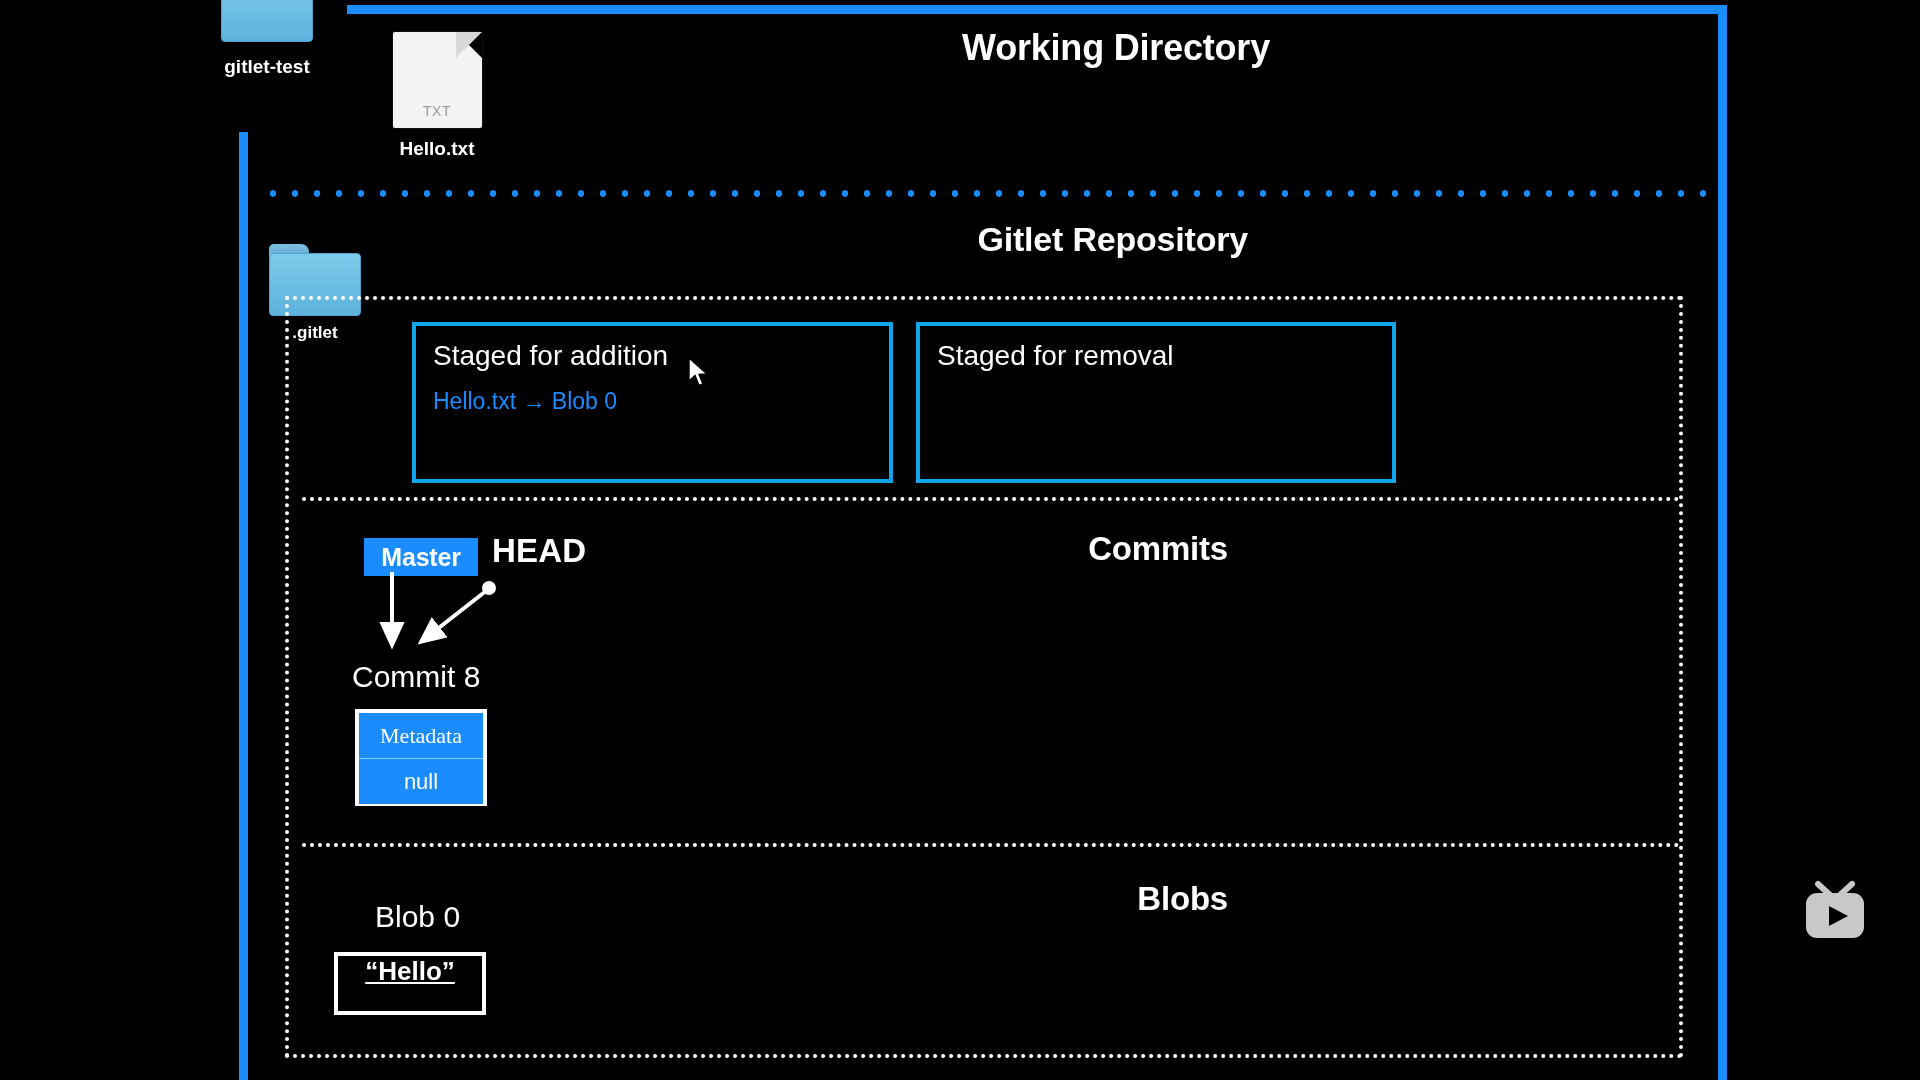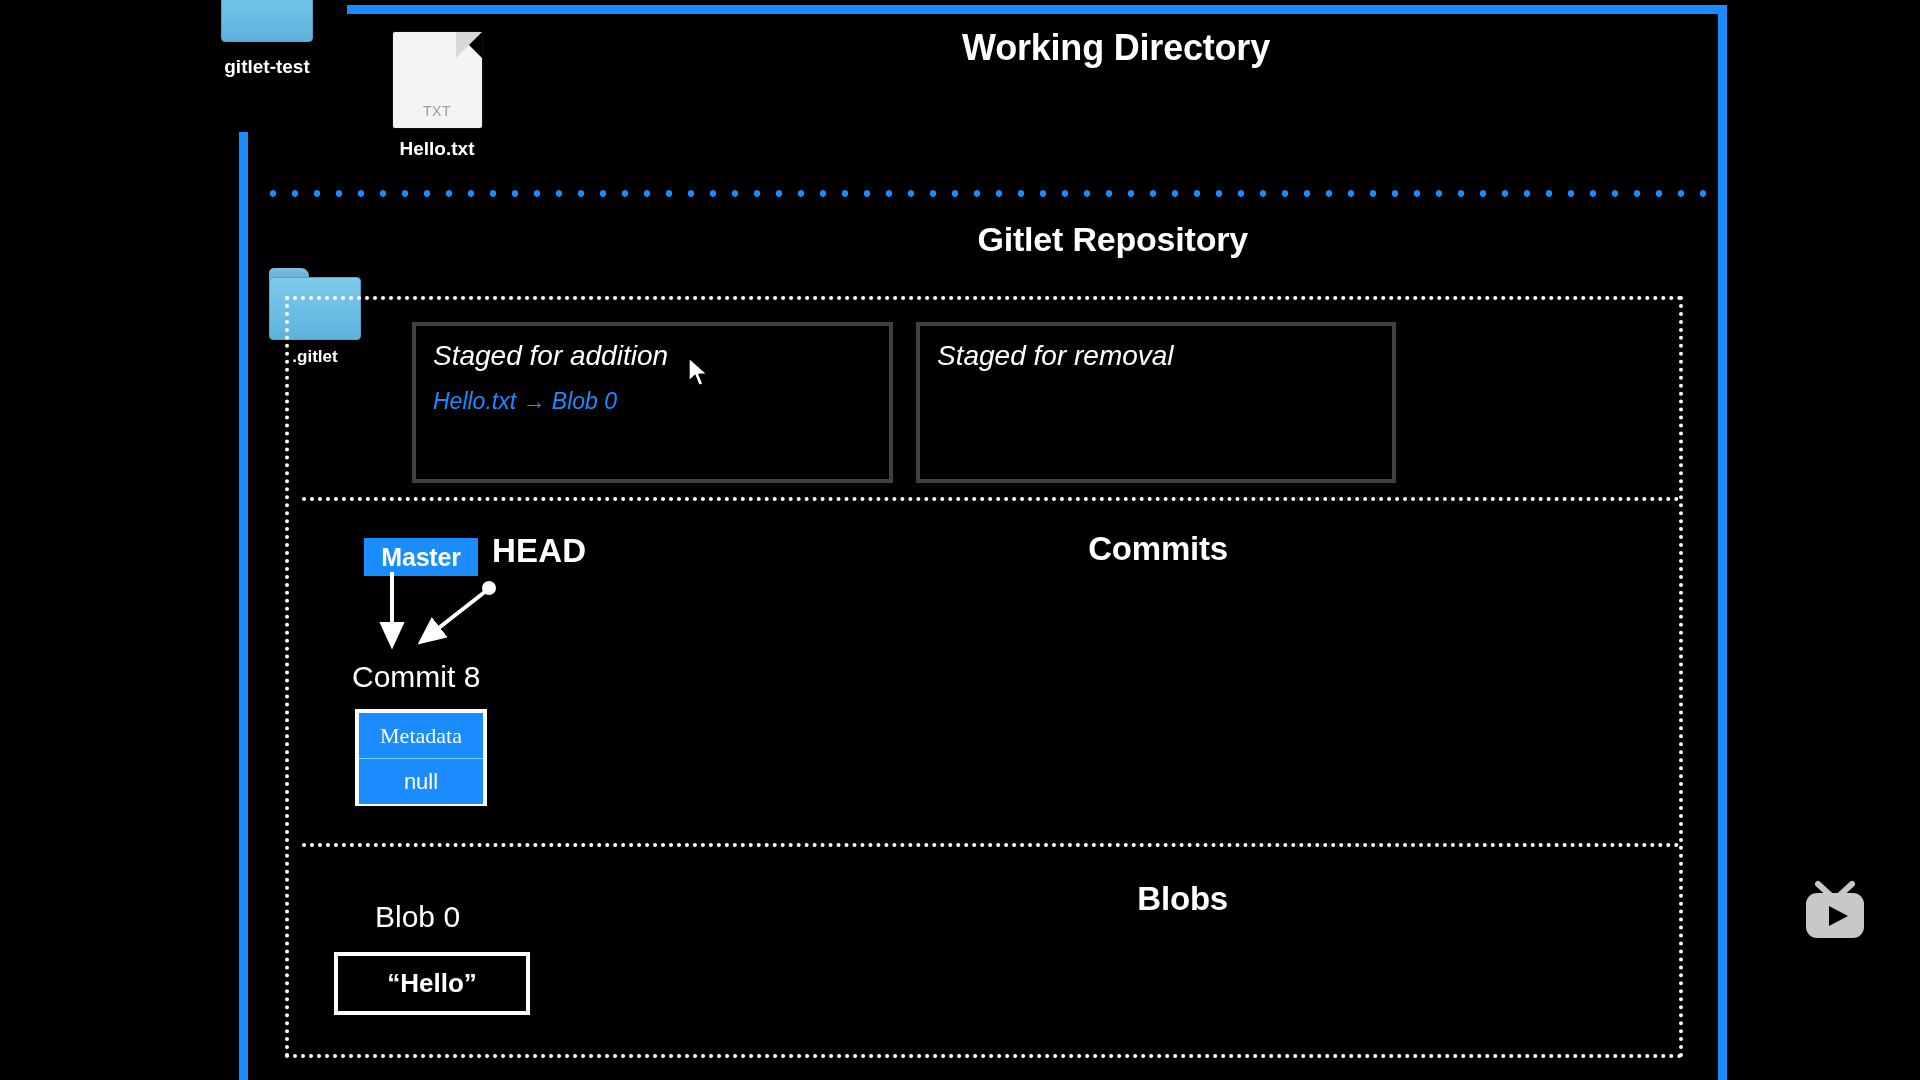--- a/index.html
+++ b/index.html
@@ -123,21 +123,21 @@
   
   #finder-gitlet-test {
     left: 197px;
     top: -30px;
   }
   #finder-gitlet-test .folder-icon { height: 72px; }
   #finder-gitlet-test .finder-label { margin-top: 14px; font-size: 19px; }
 
   #finder-dot-gitlet {
     left: 245px;
-    top: 268px;
+    top: 244px;
   }
 
   
   #finder-hello-txt {
     left: 367px;
     top: 32px;
   }
   .txt-icon {
     position: relative;
     width: 78px;
@@ -194,23 +194,22 @@
     height: 0;
     border-top: 4px dotted #ffffff;
   }
   #sep-staging-commits { left: 302px; top: 497px; width: 1378px; }
   #sep-commits-blobs   { left: 302px; top: 843px; width: 1378px; }
 
   
   .staged-box {
     position: absolute;
     box-sizing: border-box;
-    border: 4px solid #404040;
+    border: 4px solid #0ea5e9;
     background: #000000;
-    font-style: italic;
   }
   #staged-for-addition-box {
     left: 412px;
     top: 322px;
     width: 481px;
     height: 161px;
   }
   #staged-for-removal-box {
     left: 916px;
     top: 322px;
@@ -303,28 +302,28 @@
     left: 375px;
     top: 900px;
     font-size: 30px;
     color: #ffffff;
     white-space: nowrap;
   }
   #blob-0-box {
     position: absolute;
     left: 334px;
     top: 952px;
-    width: 196px;
+    width: 152px;
     height: 63px;
     border: 4px solid #ffffff;
     box-sizing: border-box;
     background: #000000;
     display: flex;
-    align-items: center;
     justify-content: center;
+    text-decoration: underline;
   }
   #blob-0-value {
     font-size: 26px;
     font-weight: bold;
     color: #ffffff;
   }
 
   
   #mouse-cursor {
     position: absolute;

